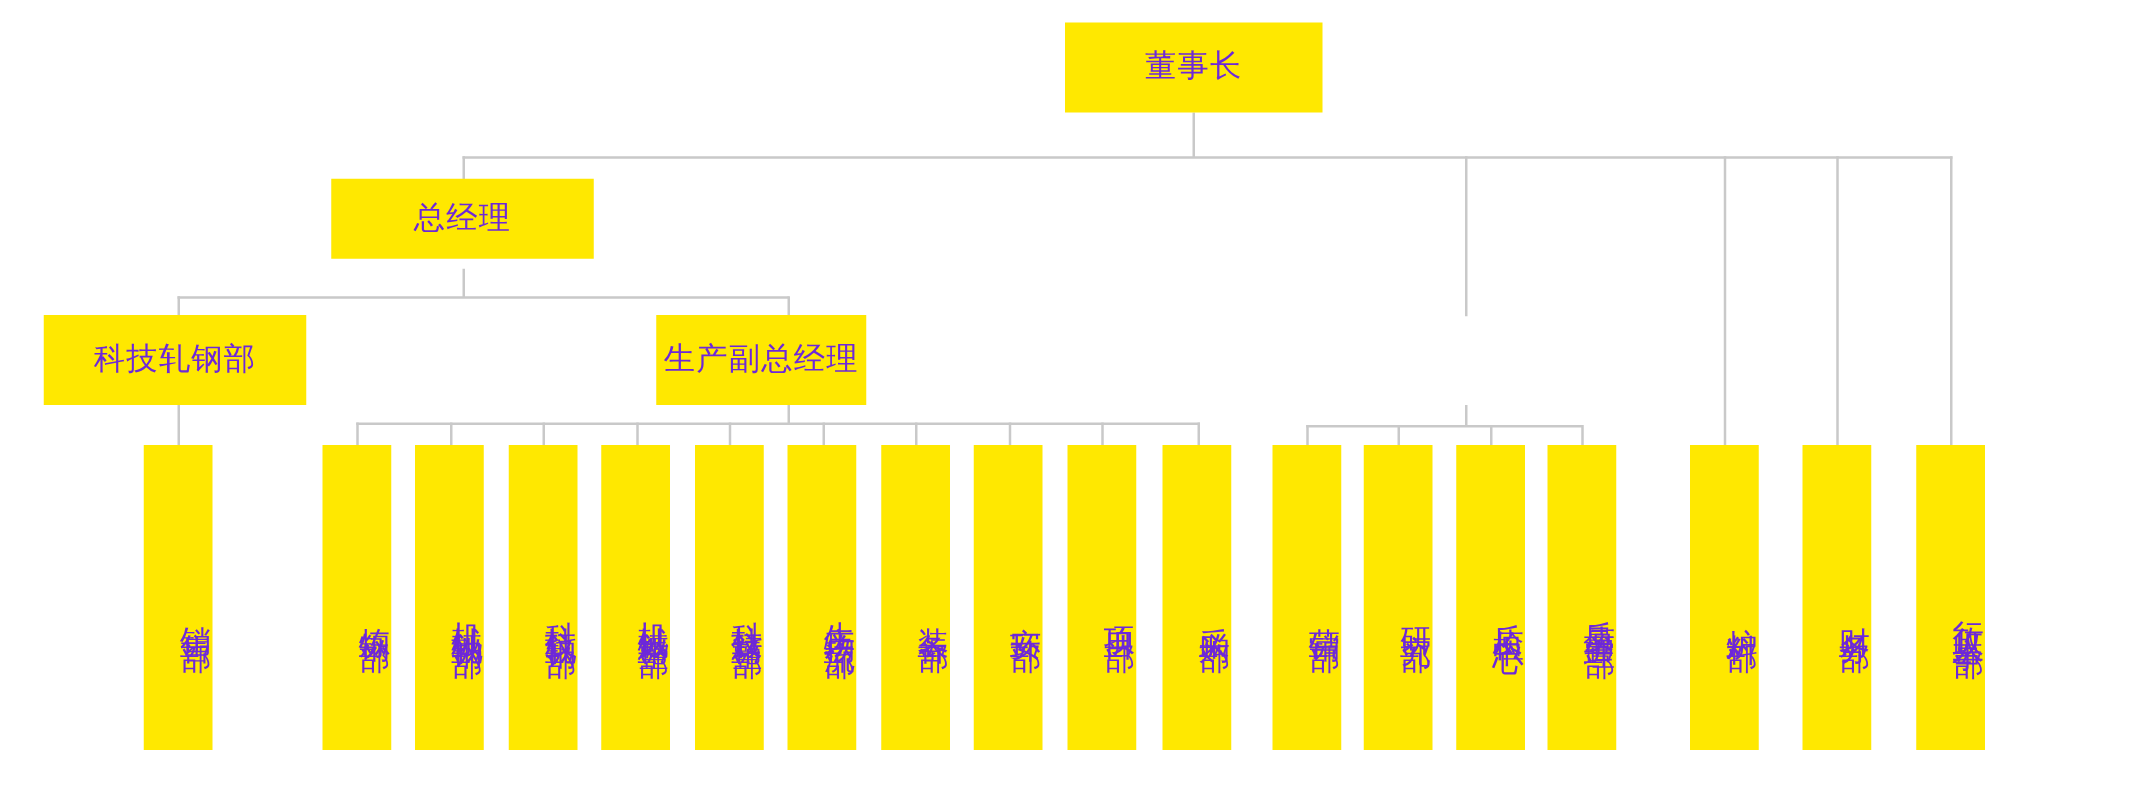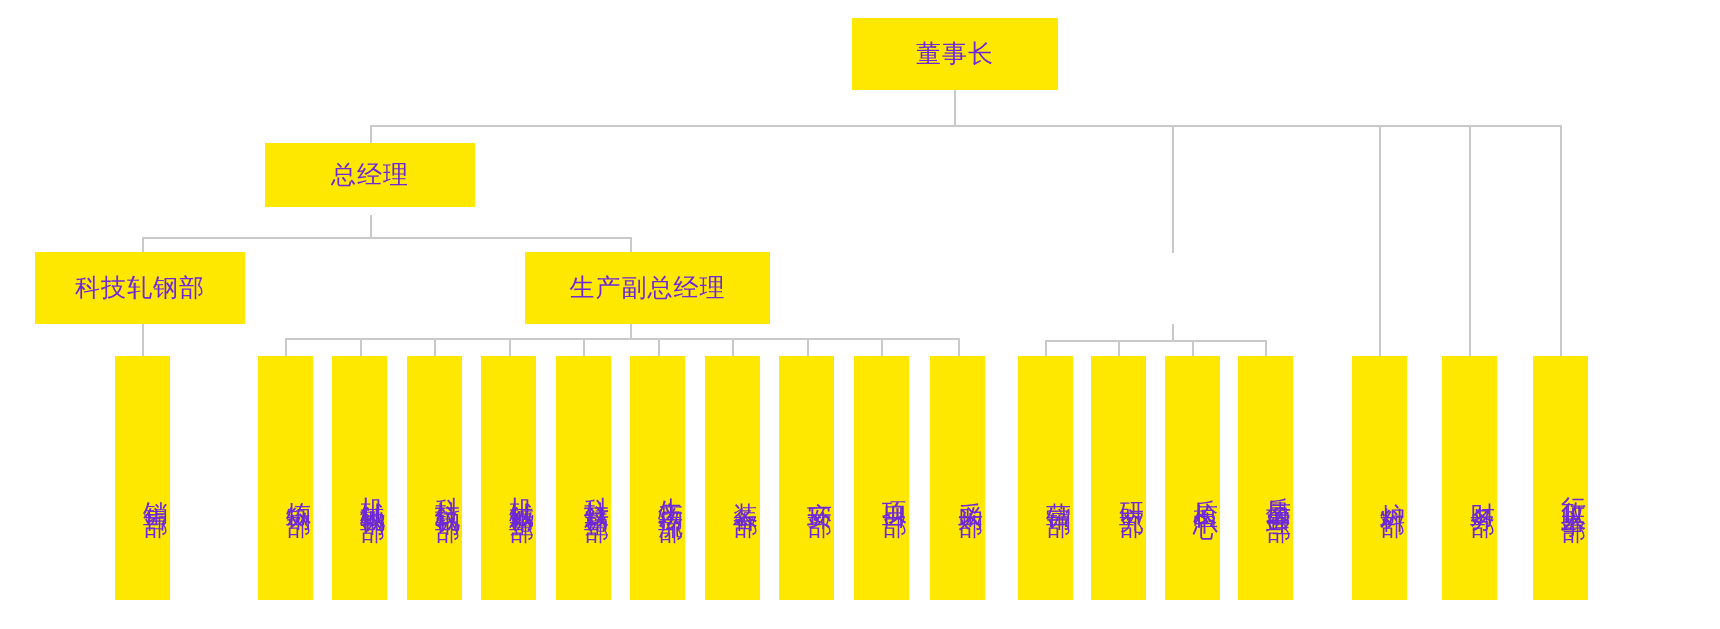--- a/index.html
+++ b/index.html
@@ -92,21 +92,21 @@
   <div class="conn v" style="left:1045px; top:340px; height:16px;"></div>
   <div class="conn v" style="left:1118px; top:340px; height:16px;"></div>
   <div class="conn v" style="left:1192px; top:340px; height:16px;"></div>
   <div class="conn v" style="left:1265px; top:340px; height:16px;"></div>
 
   <div class="node horiz" style="left:852px; top:18px; width:206px; height:72px;">董事长</div>
 
   <div class="node horiz" style="left:265px; top:143px; width:210px; height:64px;">总经理</div>
 
   <div class="node horiz" style="left:35px; top:252px; width:210px; height:72px;">科技轧钢部</div>
-  <div class="node horiz" style="left:525px; top:252px; width:245px; height:72px;">生产副总经理</div>
+  <div class="node horiz" style="left:525px; top:252px; width:168px; height:72px;">生产副总经理</div>
 
   <div class="node vert" style="left:115px; top:356px; width:55px; height:244px;">销售部</div>
   <div class="node vert" style="left:258px; top:356px; width:55px; height:244px;">炼钢部</div>
   <div class="node vert" style="left:332px; top:356px; width:55px; height:244px;">机械轧钢部</div>
   <div class="node vert" style="left:407px; top:356px; width:55px; height:244px;">科技轧钢部</div>
   <div class="node vert" style="left:481px; top:356px; width:55px; height:244px;">机械精整部</div>
   <div class="node vert" style="left:556px; top:356px; width:55px; height:244px;">科技精整部</div>
   <div class="node vert" style="left:630px; top:356px; width:55px; height:244px;">生产物流部</div>
   <div class="node vert" style="left:705px; top:356px; width:55px; height:244px;">装备部</div>
   <div class="node vert" style="left:779px; top:356px; width:55px; height:244px;">安环部</div>

